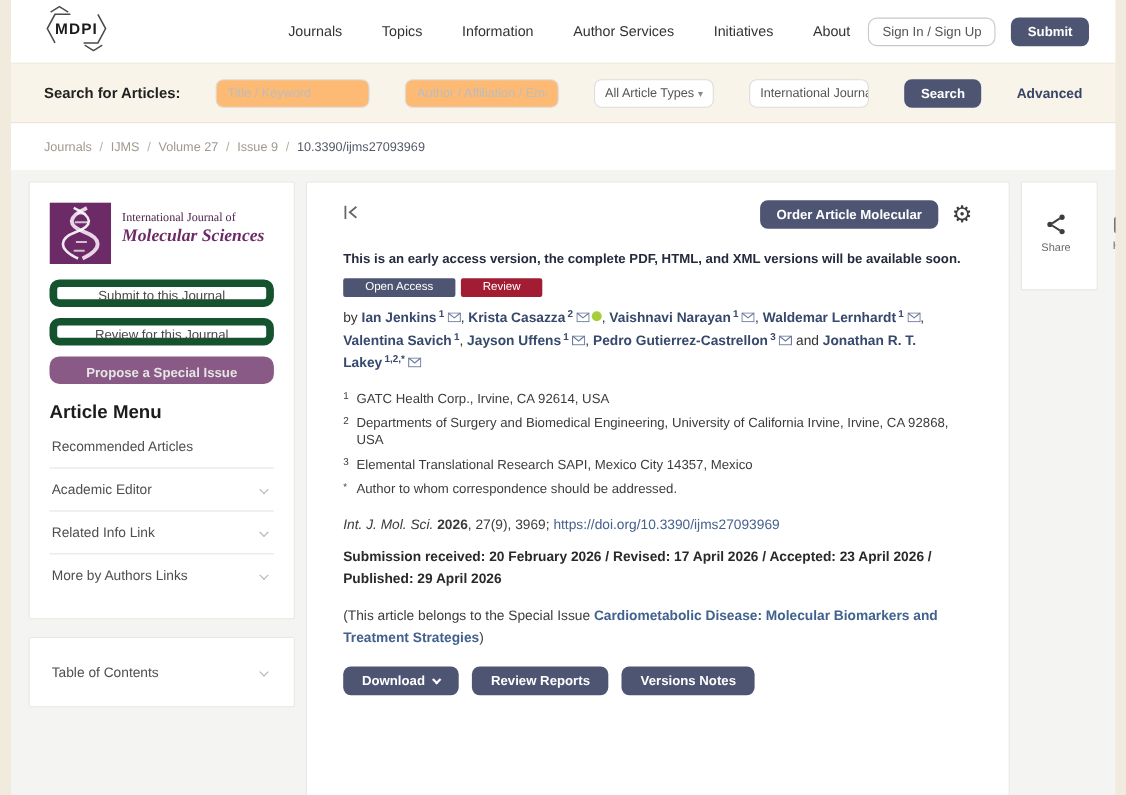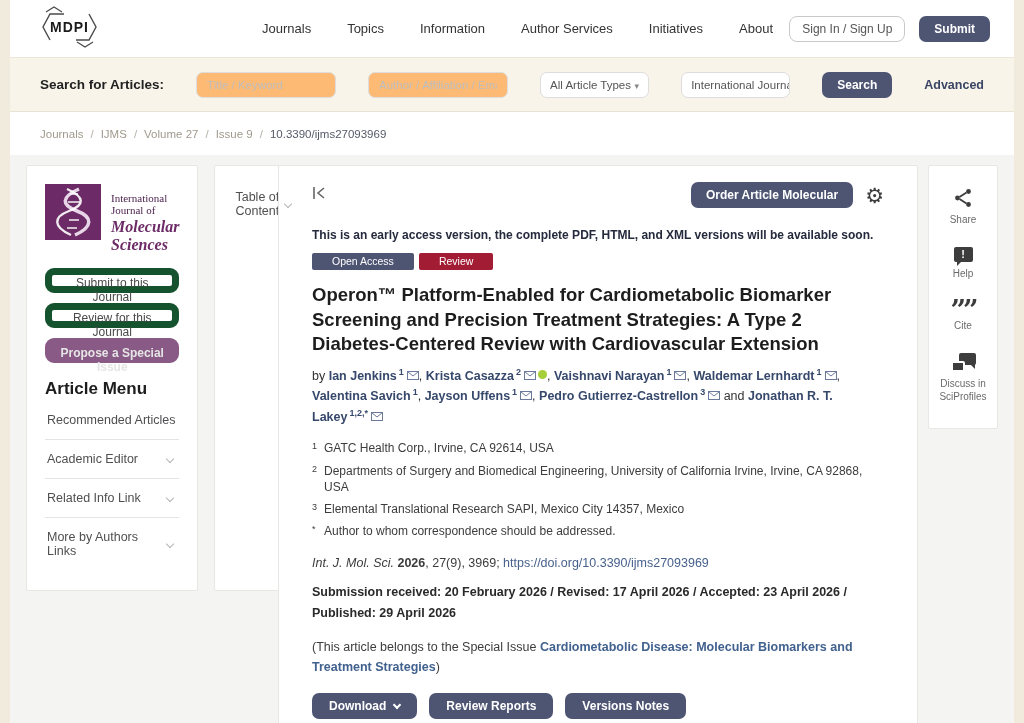--- a/index.html
+++ b/index.html
@@ -60,21 +60,21 @@
   .crumb-sep { color:#b5b0a4; }
   .crumb.last { color:#555a68; cursor:default; }
 
   
   .main-wrap {
     background:#f4f4f2; height:568px; overflow:hidden;
     display:flex; gap:10px; align-items:flex-start; padding:10px 16px 0;
   }
   .card { background:#fff; border:1px solid #e7e7e4; border-radius:2px; }
 
-  .left-col { width:242px; flex:none; display:flex; flex-direction:row; gap:16px; }
+  .left-col { width:242px; flex:none; display:flex; flex-direction:column; gap:16px; }
   .side-card { padding:18px 18px 20px; }
   .journal-head { display:flex; gap:10px; align-items:flex-start; margin-bottom:14px; }
   .jlogo { display:block; width:56px; height:56px; flex:none; cursor:pointer; }
   .jt1 { font-family:"Liberation Serif", serif; font-size:11px; color:#4e2450; margin-top:8px; }
   .jt2 { font-family:"Liberation Serif", serif; font-size:16px; font-weight:bold; font-style:italic; color:#6c2b66; margin-top:2px; }
   .side-btn {
     display:block; width:100%; height:25px; margin-bottom:10px;
     background:#fff; border:7px solid #14532d; border-radius:9px;
     font-size:12px; color:#4a4a4a; cursor:pointer; font-family:inherit;
   }
@@ -120,21 +120,21 @@
   .special { font-size:12.5px; color:#3c3c3c; line-height:1.65; margin:13px 0 0; }
   .special a { font-weight:bold; color:#41618e; text-decoration:none; cursor:pointer; }
   .act-buttons { display:flex; gap:12px; margin-top:15px; }
   .act-buttons .btn-solid { padding:6px 17px; }
   .dl-chev {
     display:inline-block; width:6px; height:6px; border-right:2px solid #fff; border-bottom:2px solid #fff;
     transform:rotate(45deg); margin-left:8px; vertical-align:2px;
   }
 
   
-  .tools-card { width:70px; flex:none; padding:12px 0 14px; display:flex; flex-direction:column; align-items:center; }
+  .tools-card { width:70px; flex:none; padding:12px 0 14px; display:flex; flex-direction:row; align-items:center; }
   .tool { display:flex; flex-direction:column; align-items:center; gap:5px; padding:10px 0; cursor:pointer; width:100%; }
   .tlabel { font-size:10px; color:#6b6b6b; text-align:center; line-height:1.35; width:62px; }
   .help-bubble { position:relative; width:19px; height:15px; background:#3d3d3d; border-radius:2px; display:block; }
   .help-bubble::before { content:"!"; position:absolute; left:0; right:0; top:0; bottom:0; color:#fff; font-weight:bold; font-size:11px; line-height:15px; text-align:center; }
   .help-bubble::after { content:""; position:absolute; left:3px; bottom:-4px; border-top:5px solid #3d3d3d; border-right:5px solid transparent; }
   .cite-icon { display:block; height:14px; overflow:visible; }
   .cite-icon::before { content:"\201D\201D"; font-family:"DejaVu Serif", serif; font-size:27px; font-weight:bold; color:#3d3d3d; letter-spacing:-3px; line-height:0.85; display:block; }
   .chat { position:relative; width:25px; height:19px; display:block; }
   .chat .b1 { position:absolute; right:0; top:0; width:17px; height:12px; background:#3d3d3d; border-radius:2px; }
   .chat .b1::after { content:""; position:absolute; right:1px; bottom:-4px; border-top:5px solid #3d3d3d; border-left:5px solid transparent; }
@@ -259,21 +259,20 @@
         </div>
       </div>
 
       <p class="early">This is an early access version, the complete PDF, HTML, and XML versions will be available soon.</p>
 
       <div class="badges">
         <span class="badge oa">Open Access</span>
         <span class="badge rev">Review</span>
       </div>
 
-      <h1 class="title">Operon™ Platform-Enabled for Cardiometabolic Biomarker Screening and Precision Treatment Strategies: A Type 2 Diabetes-Centered Review with Cardiovascular Extension</h1>
 
       <div class="authors"><span class="by">by </span><span class="author"><a class="aname">Ian Jenkins</a><sup>1</sup><svg class="env" width="12" height="9" viewBox="0 0 12 9">
               <rect x="0.5" y="0.5" width="11" height="8" fill="none" stroke="#6b7a9c"></rect>
               <path d="M0.5 0.5 L6 5 L11.5 0.5" fill="none" stroke="#6b7a9c"></path>
             </svg><span class="sep">, </span></span><span class="author"><a class="aname">Krista Casazza</a><sup>2</sup><svg class="env" width="12" height="9" viewBox="0 0 12 9">
               <rect x="0.5" y="0.5" width="11" height="8" fill="none" stroke="#6b7a9c"></rect>
               <path d="M0.5 0.5 L6 5 L11.5 0.5" fill="none" stroke="#6b7a9c"></path>
             </svg><span class="orcid"></span><span class="sep">, </span></span><span class="author"><a class="aname">Vaishnavi Narayan</a><sup>1</sup><svg class="env" width="12" height="9" viewBox="0 0 12 9">
               <rect x="0.5" y="0.5" width="11" height="8" fill="none" stroke="#6b7a9c"></rect>
               <path d="M0.5 0.5 L6 5 L11.5 0.5" fill="none" stroke="#6b7a9c"></path>

